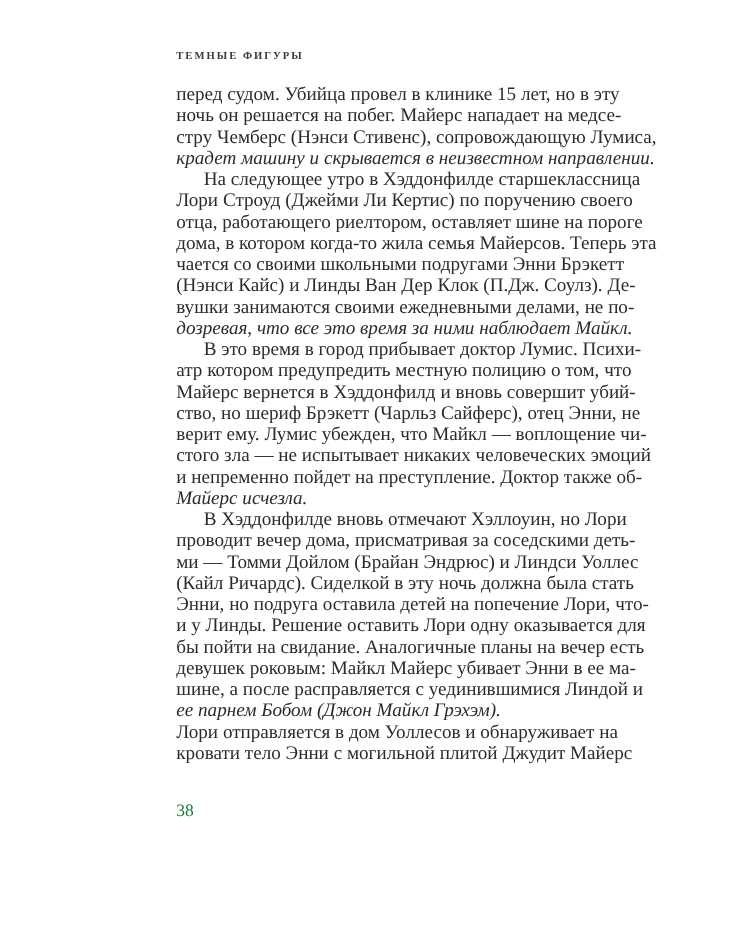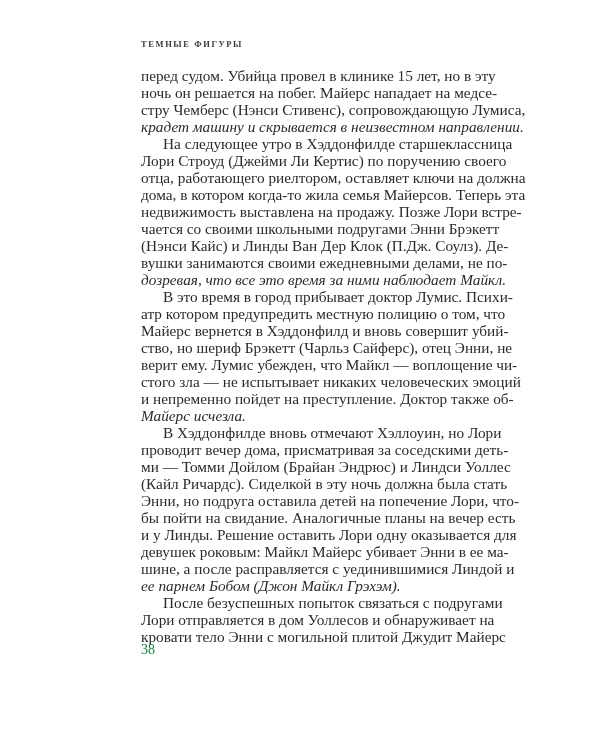--- a/index.html
+++ b/index.html
@@ -73,23 +73,22 @@
   <div class="body-text">
     <div>
         <span class="line">перед судом. Убийца провел в клинике 15 лет, но в эту</span>
         <span class="line">ночь он решается на побег. Майерс нападает на медсе-</span>
         <span class="line">стру Чемберс (Нэнси Стивенс), сопровождающую Лумиса,</span>
         <span class="line last">крадет машину и скрывается в неизвестном направлении.</span>
       </div>
     <div>
         <span class="line indent">На следующее утро в Хэддонфилде старшеклассница</span>
         <span class="line">Лори Строуд (Джейми Ли Кертис) по поручению своего</span>
-        <span class="line">отца, работающего риелтором, оставляет ключи на должна</span>
+        <span class="line">отца, работающего риелтором, оставляет шине на пороге</span>
         <span class="line">дома, в котором когда-то жила семья Майерсов. Теперь эта</span>
-        <span class="line">недвижимость выставлена на продажу. Позже Лори встре-</span>
         <span class="line">чается со своими школьными подругами Энни Брэкетт</span>
         <span class="line">(Нэнси Кайс) и Линды Ван Дер Клок (П.Дж. Соулз). Де-</span>
         <span class="line">вушки занимаются своими ежедневными делами, не по-</span>
         <span class="line last">дозревая, что все это время за ними наблюдает Майкл.</span>
       </div>
     <div>
         <span class="line indent">В это время в город прибывает доктор Лумис. Психи-</span>
         <span class="line">атр котором предупредить местную полицию о том, что</span>
         <span class="line">Майерс вернется в Хэддонфилд и вновь совершит убий-</span>
         <span class="line">ство, но шериф Брэкетт (Чарльз Сайферс), отец Энни, не</span>
@@ -97,27 +96,26 @@
         <span class="line">стого зла — не испытывает никаких человеческих эмоций</span>
         <span class="line">и непременно пойдет на преступление. Доктор также об-</span>
         <span class="line last">Майерс исчезла.</span>
       </div>
     <div>
         <span class="line indent">В Хэддонфилде вновь отмечают Хэллоуин, но Лори</span>
         <span class="line">проводит вечер дома, присматривая за соседскими деть-</span>
         <span class="line">ми — Томми Дойлом (Брайан Эндрюс) и Линдси Уоллес</span>
         <span class="line">(Кайл Ричардс). Сиделкой в эту ночь должна была стать</span>
         <span class="line">Энни, но подруга оставила детей на попечение Лори, что-</span>
+        <span class="line">и у Линды. Решение оставить Лори одну оказывается для</span>
         <span class="line">бы пойти на свидание. Аналогичные планы на вечер есть</span>
-        <span class="line">и у Линды. Решение оставить Лори одну оказывается для</span>
         <span class="line">девушек роковым: Майкл Майерс убивает Энни в ее ма-</span>
         <span class="line">шине, а после расправляется с уединившимися Линдой и</span>
         <span class="line last">ее парнем Бобом (Джон Майкл Грэхэм).</span>
       </div>
     <div>
-        <span class="line indent">После безуспешных попыток связаться с подругами</span>
         <span class="line">Лори отправляется в дом Уоллесов и обнаруживает на</span>
         <span class="line">кровати тело Энни с могильной плитой Джудит Майерс</span>
       </div>
   </div>
 
   <div class="page-number">38</div>
 </div>
 
 </body></html>

